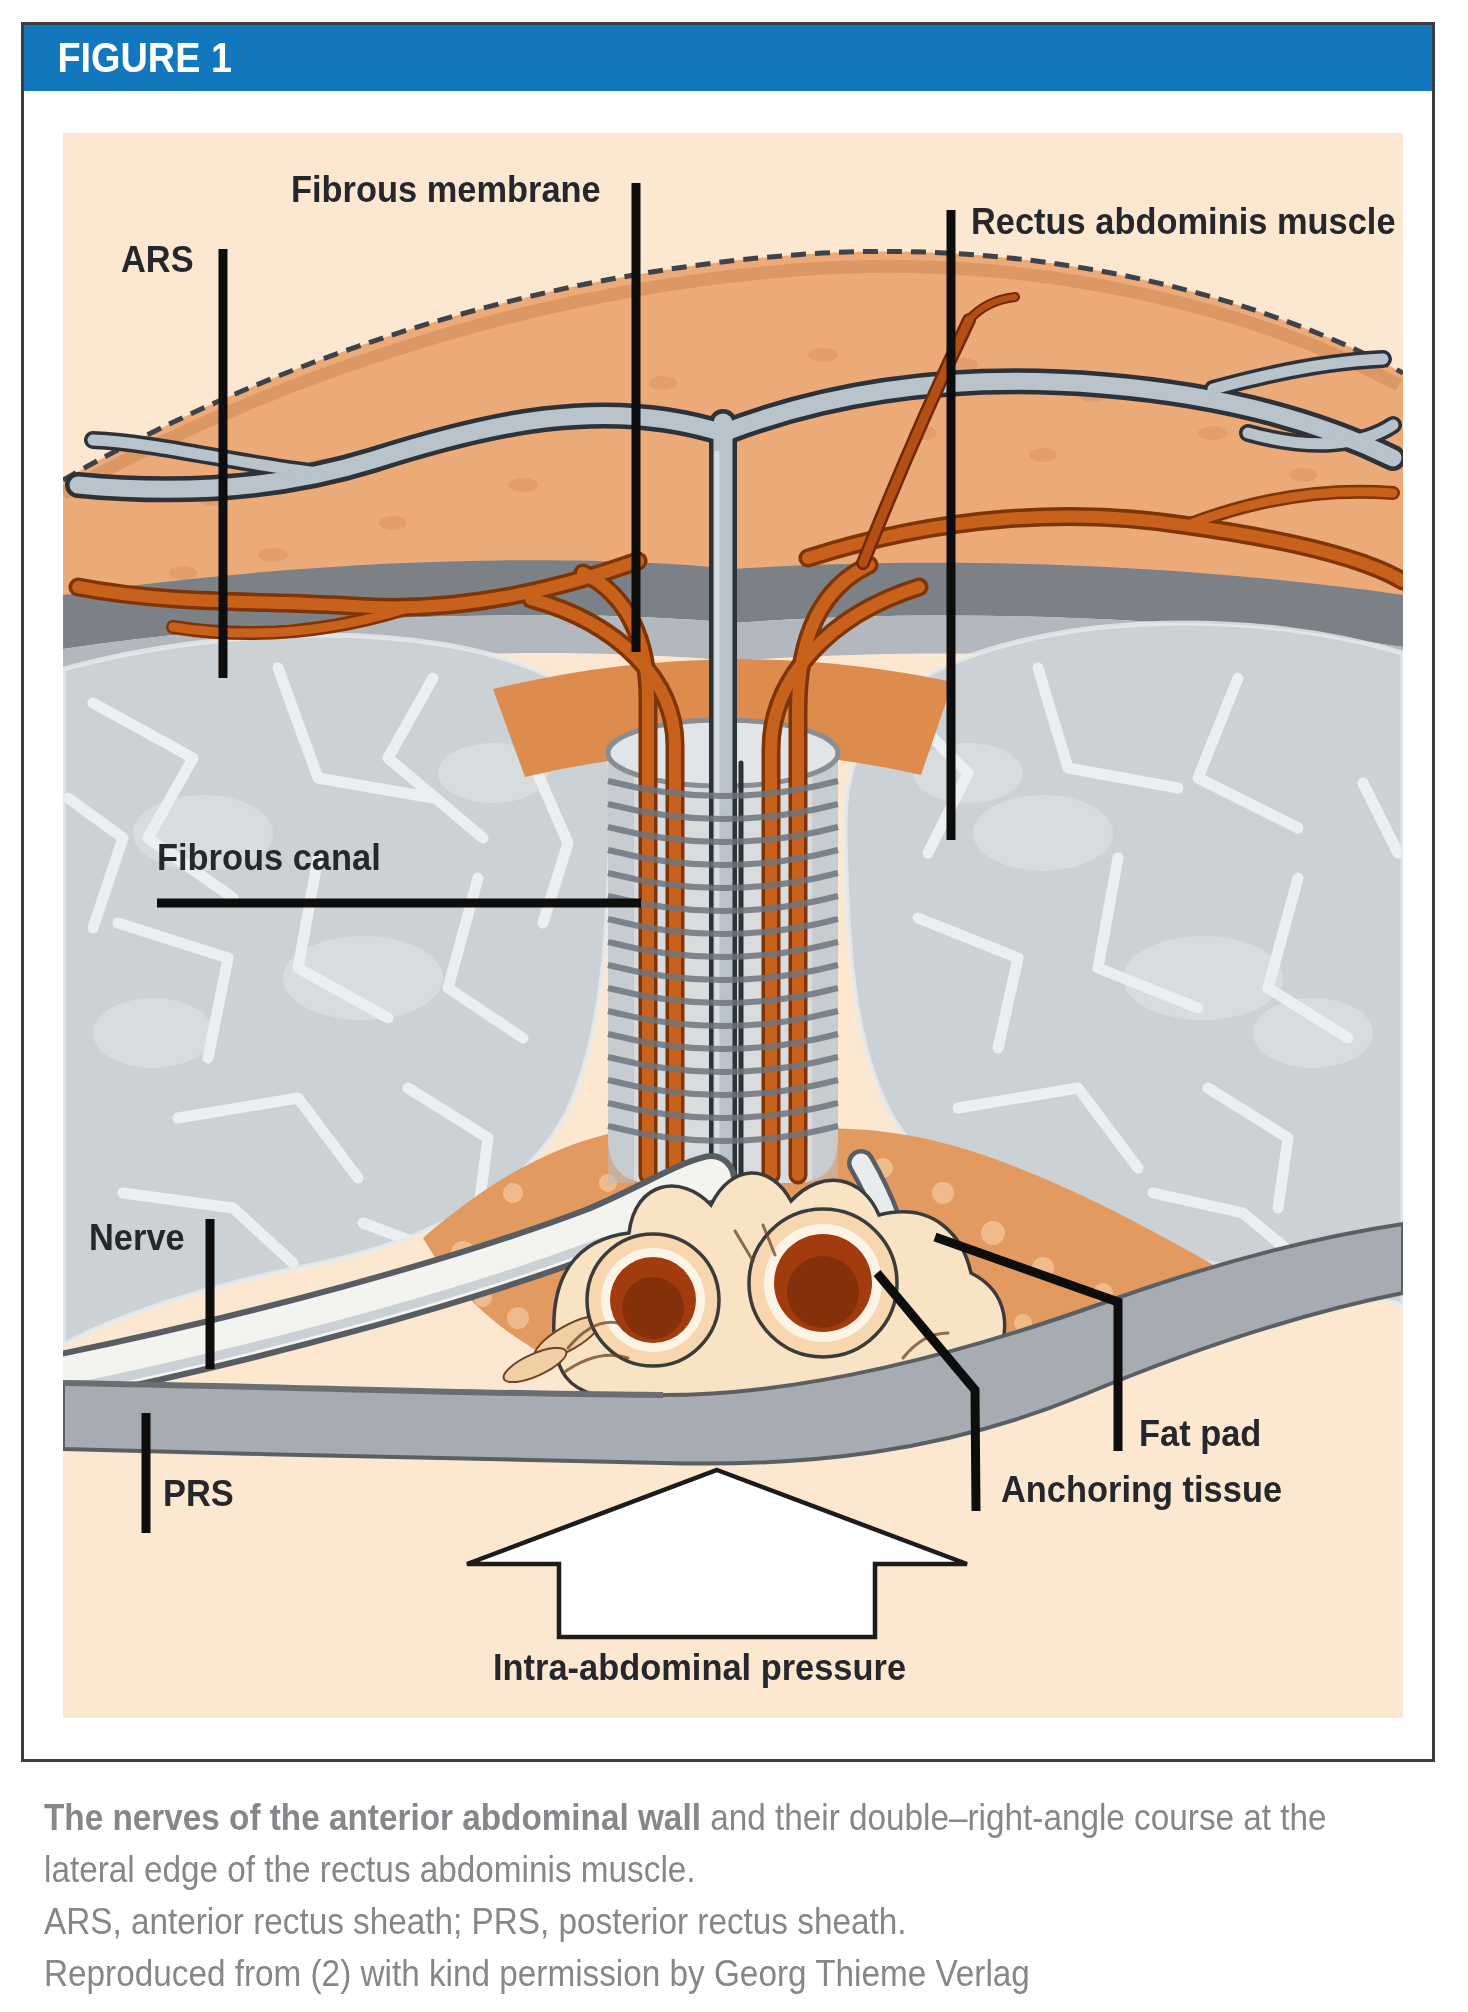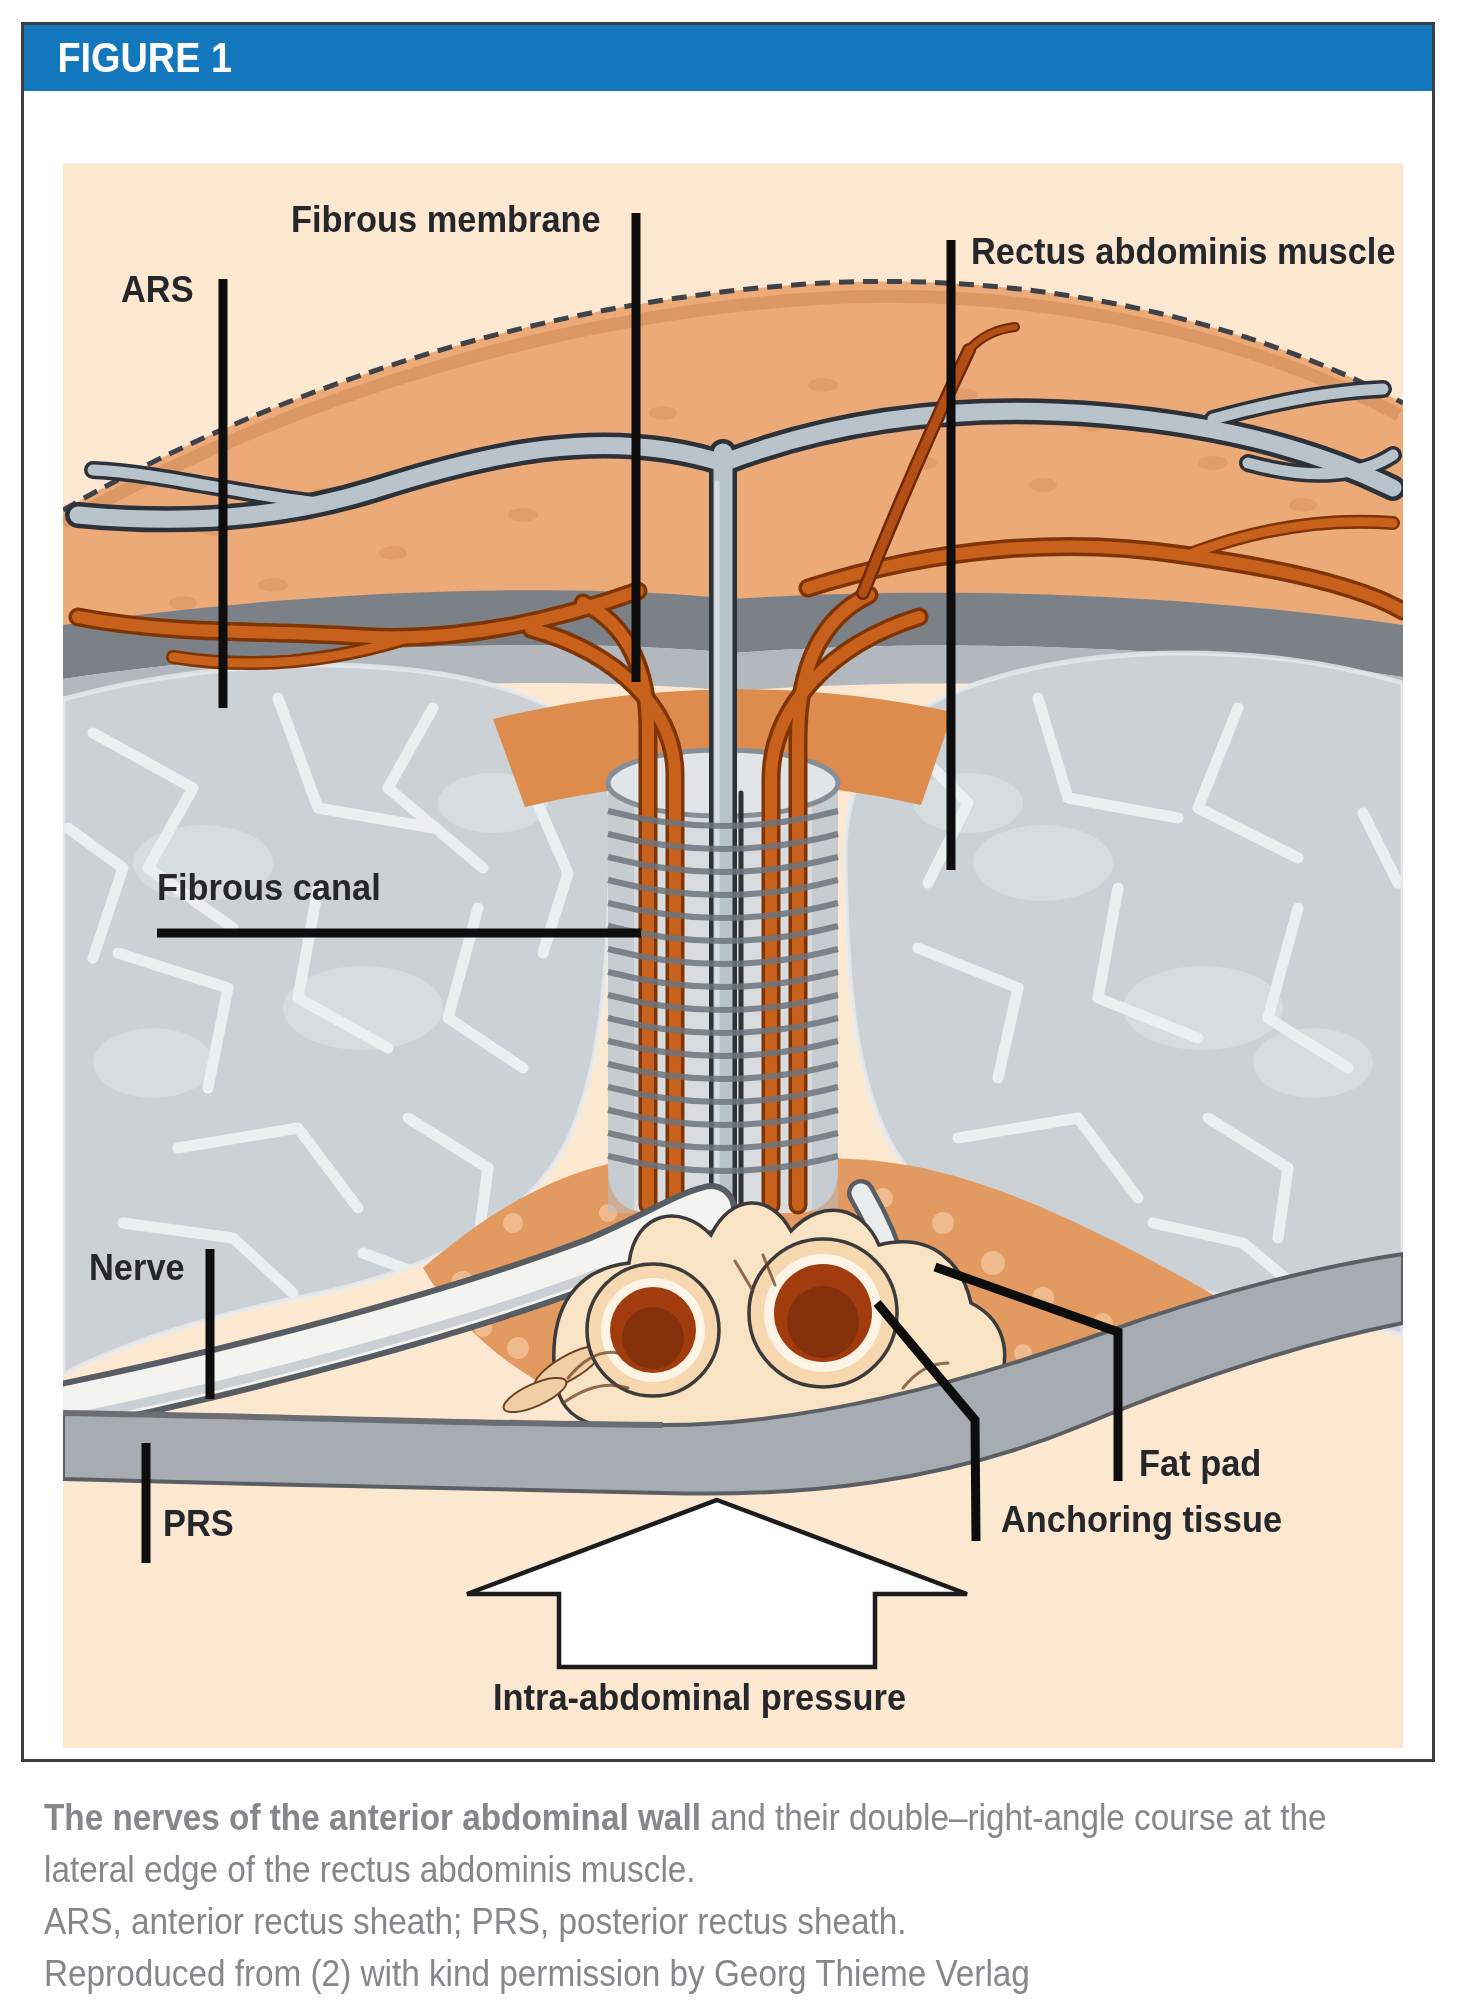--- a/index.html
+++ b/index.html
@@ -5,21 +5,21 @@
   html,body{margin:0;padding:0;background:#fff;}
   .page{position:relative;width:1468px;height:2012px;background:#fff;overflow:hidden;
         font-family:"Liberation Sans",sans-serif;padding-left:36px;}
   .figure-box{position:absolute;left:21px;top:22px;width:1414px;height:1740px;
         border:3px solid #3e3e42;background:#fff;box-sizing:border-box;}
   .figure-header{position:absolute;left:0;top:0;width:100%;height:66px;
         background:var(--header-blue,#1377bd);}
   .figure-header-title{color:#fff;font-size:43px;font-weight:bold;line-height:64px;
         padding-left:38px;transform:scaleX(.88);transform-origin:left center;display:block;}
   .diagram-panel{position:absolute;left:39px;top:108px;width:1340px;height:1585px;
-        background:var(--panel-cream,#fce8d1);margin-top:30px;}
+        background:var(--panel-cream,#fce8d1);}
   .anatomy{position:absolute;left:0;top:0;width:100%;height:100%;}
   .dlabel{position:absolute;font-weight:bold;font-size:37px;color:var(--label-black,#26272b);
         white-space:nowrap;transform:scaleX(.93);transform-origin:left top;line-height:1.12;}
   .caption{position:absolute;left:20px;top:1792px;width:1440px;
         color:var(--caption-gray,#85878a);font-size:37px;line-height:52px;margin-left:24px;}
   .caption .cl{transform:scaleX(.9);transform-origin:left top;white-space:nowrap;}
   .caption b{font-weight:bold;}
 </style>
 </head>
 <body>

